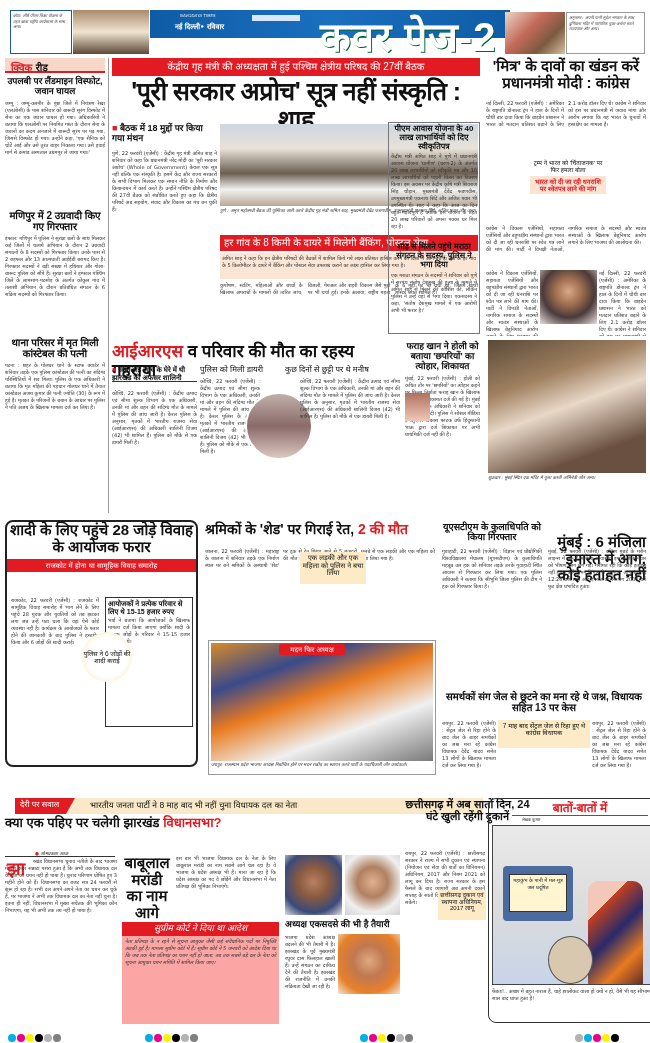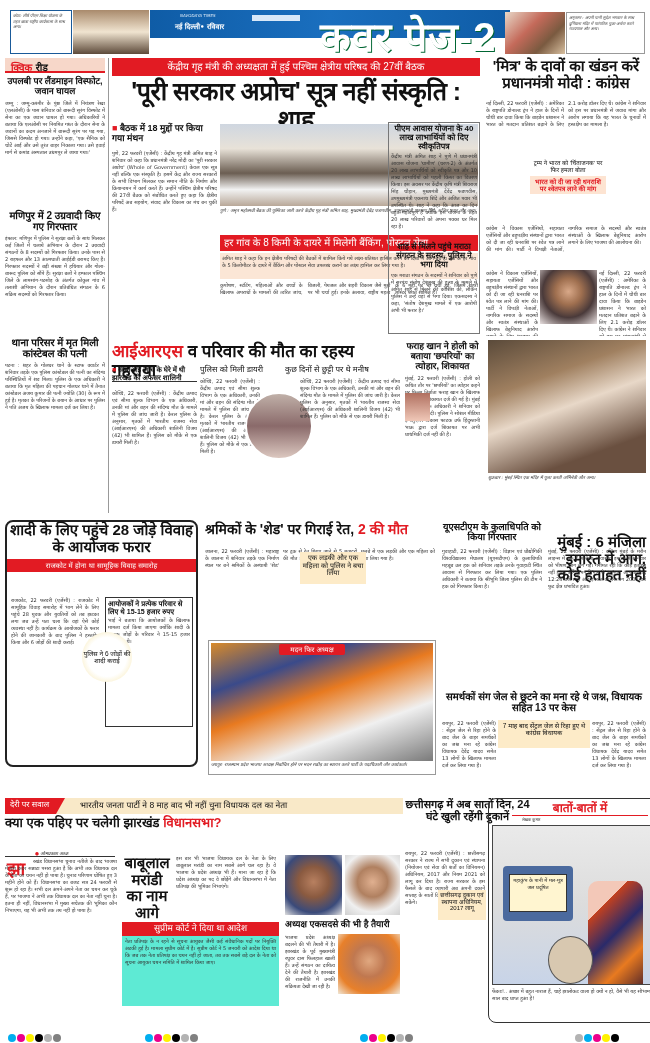--- a/index.html
+++ b/index.html
@@ -128,36 +128,36 @@
 <div class="abs txt" style="left:442px;top:548px;width:100px;height:95px;">गुवाहाटी, 22 फरवरी (एजेंसी) : विज्ञान एवं प्रौद्योगिकी विश्वविद्यालय मेघालय (यूएसटीएम) के कुलाधिपति महबूब उल हक को शनिवार तड़के उनके गुवाहाटी स्थित आवास से गिरफ्तार कर लिया गया। एक पुलिस अधिकारी ने बताया कि श्रीभूमि जिला पुलिस की टीम ने हक को गिरफ्तार किया है।</div>
 
 <div class="abs hd" style="left:548px;top:522px;width:98px;font-size:15px;text-align:right;margin-top:12px;">मुंबई : 6 मंजिला इमारत में आग, कोई हताहत नहीं</div>
 <div class="abs txt" style="left:548px;top:548px;width:98px;height:105px;">मुंबई, 22 फरवरी (एजेंसी) : दक्षिण मुंबई के मरीन लाइन्स में एक 6 मंजिला आवासीय इमारत में शनिवार को भीषण आग लग गई। गनीमत रही कि कोई हताहत नहीं हुआ। अग्निशमन विभाग के अनुसार, आग अपराह्न 12:26 बजे लगी और इमारत का लगभग 2000 वर्ग फुट क्षेत्र प्रभावित हुआ।</div>
 
 <div class="abs hd" style="left:442px;top:691px;width:204px;font-size:10px;text-align:center;">समर्थकों संग जेल से छूटने का मना रहे थे जश्न, विधायक सहित 13 पर केस</div>
 <div class="abs hd" style="left:498px;top:720px;width:92px;height:28px;background:#fdebc8;font-size:6.5px;text-align:center;padding:2px;font-weight:normal;">7 माह बाद सेंट्रल जेल से रिहा हुए थे कांग्रेस विधायक</div>
 <div class="abs txt" style="left:442px;top:720px;width:54px;height:50px;">रायपुर, 22 फरवरी (एजेंसी) : सेंट्रल जेल से रिहा होने के बाद जेल के बाहर समर्थकों का जश्न मना रहे कांग्रेस विधायक देवेंद्र यादव समेत 13 लोगों के खिलाफ मामला दर्ज कर लिया गया है।</div>
 <div class="abs txt" style="left:592px;top:720px;width:54px;height:50px;">रायपुर, 22 फरवरी (एजेंसी) : सेंट्रल जेल से रिहा होने के बाद जेल के बाहर समर्थकों का जश्न मना रहे कांग्रेस विधायक देवेंद्र यादव समेत 13 लोगों के खिलाफ मामला दर्ज कर लिया गया है।</div>
 
-<div class="abs" style="left:5px;top:798px;width:398px;height:16px;background:#f9e9c8;">
+<div class="abs" style="left:15px;top:798px;width:468px;height:16px;background:#f9e9c8;">
   <div class="rbar hd" style="position:absolute;left:0;top:0;width:60px;height:16px;font-size:8px;padding:3px 5px;font-weight:normal;clip-path:polygon(0 0,100% 0,85% 100%,0 100%);">देरी पर सवाल</div>
   <div class="hd" style="position:absolute;left:75px;top:3px;font-size:8.5px;font-weight:normal;">भारतीय जनता पार्टी ने 8 माह बाद भी नहीं चुना विधायक दल का नेता</div>
 </div>
 <div class="abs hd" style="left:5px;top:816px;width:400px;font-size:13px;">
   <span>क्या एक पहिए पर चलेगी झारखंड</span>
   <span class="red">विधानसभा?</span>
 </div>
 <div class="abs" style="left:5px;top:850px;width:110px;font-size:4.5px;font-style:italic;border-bottom:1px solid #333;padding-left:30px;">
   <span class="red">● </span><span>ओमप्रकाश अश्क</span>
 </div>
 <div class="abs hd red" style="left:7px;top:860px;font-size:18px;">झा</div>
 <div class="abs txt" style="left:5px;top:858px;width:112px;height:162px;text-indent:28px;">रखंड विधानसभा चुनाव नतीजे के बाद भाजपा में इस कदर सन्नाटा पसरा हुआ है कि अभी तक विधायक दल के नेता का चयन नहीं हो पाया है। चुनाव परिणाम घोषित हुए 3 महीने होने को हैं। विधानसभा का बजट सत्र 24 फरवरी से शुरू हो रहा है। सभी दल अपने-अपने नेता का चयन कर चुके हैं, पर भाजपा ने अभी तक विधायक दल का नेता नहीं चुना है। इतना ही नहीं, विधानसभा में मुख्य सचेतक की भूमिका कौन निभाएगा, यह भी अभी तक तय नहीं हो पाया है।</div>
 <div class="abs hd" style="left:122px;top:855px;width:50px;font-size:15px;text-align:center;line-height:1.1;">बाबूलाल मरांडी का नाम आगे</div>
 <div class="abs txt" style="left:176px;top:855px;width:100px;height:62px;">इस बार भी भाजपा विधायक दल के नेता के लिए बाबूलाल मरांडी का नाम सबसे आगे चल रहा है। वे भाजपा के प्रदेश अध्यक्ष भी हैं। माना जा रहा है कि प्रदेश अध्यक्ष का पद वे छोड़ेंगे और विधानसभा में नेता प्रतिपक्ष की भूमिका निभाएंगे।</div>
-<div class="abs" style="left:122px;top:922px;width:157px;height:84px;background:#5eead4;">
+<div class="abs" style="left:122px;top:922px;width:157px;height:102px;background:#fca5a5;font-style:italic;">
   <div class="rbar hd" style="font-size:9px;text-align:center;padding:2px;font-weight:normal;">सुप्रीम कोर्ट ने दिया था आदेश</div>
   <div class="txt" style="padding:2px 3px;height:80px;">नेता प्रतिपक्ष के न रहने से सूचना आयुक्त जैसी कई संवैधानिक पदों पर नियुक्ति अटकी हुई है। मामला सुप्रीम कोर्ट में है। सुप्रीम कोर्ट ने 5 जनवरी को आदेश दिया था कि जब तक नेता प्रतिपक्ष का चयन नहीं हो जाता, तब तक सबसे बड़े दल के नेता को सूचना आयुक्त चयन समिति में शामिल किया जाए।</div>
 </div>
 <div class="abs photo" style="left:285px;top:855px;width:57px;height:60px;background:radial-gradient(circle at 50% 45%,#b88060 0,#8a5a40 35%,#3a4a7a 70%,#e0e0e0 100%);"></div>
 <div class="abs photo" style="left:345px;top:855px;width:55px;height:60px;background:radial-gradient(circle at 50% 45%,#e0b090 0,#b08060 35%,#f0f0f0 70%,#d0d0d0 100%);"></div>
 <div class="abs hd" style="left:285px;top:920px;width:115px;font-size:9px;">अध्यक्ष एकसदसे की भी है तैयारी</div>
 <div class="abs txt" style="left:285px;top:934px;width:50px;height:86px;">भाजपा प्रदेश अध्यक्ष बदलने की भी तैयारी में है। झारखंड के पूर्व मुख्यमंत्री रघुवर दास फिलहाल खाली हैं। उन्हें संगठन का दायित्व देने की तैयारी है। झारखंड की राजनीति में उनकी सक्रियता देखी जा रही है।</div>
 <div class="abs photo" style="left:338px;top:934px;width:62px;height:60px;background:radial-gradient(circle at 50% 45%,#e0a880 0,#c07850 35%,#e8802a 70%,#f0e8d8 100%);"></div>
 
 <div class="abs hd" style="left:405px;top:798px;width:125px;font-size:11px;text-align:center;">छत्तीसगढ़ में अब सातों दिन, 24 घंटे खुली रहेंगी दुकानें</div>

